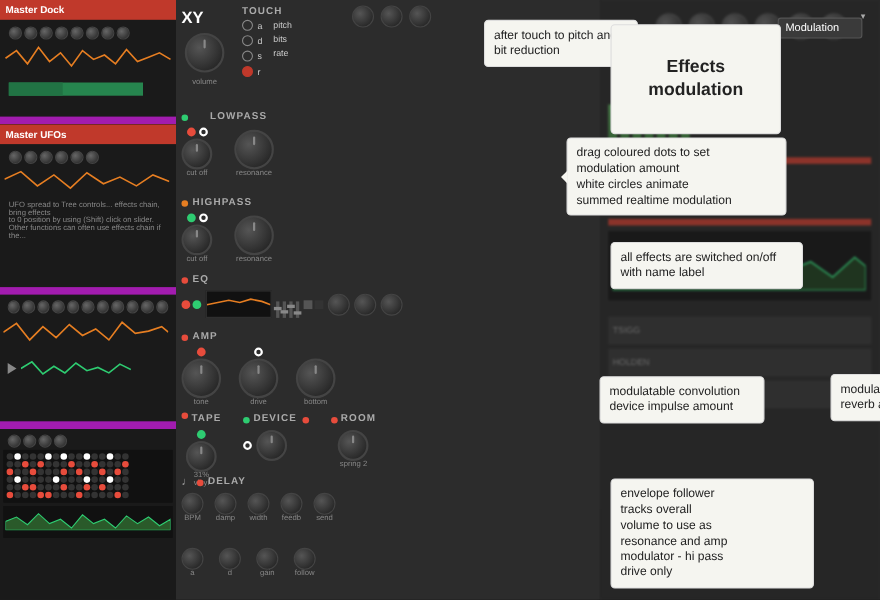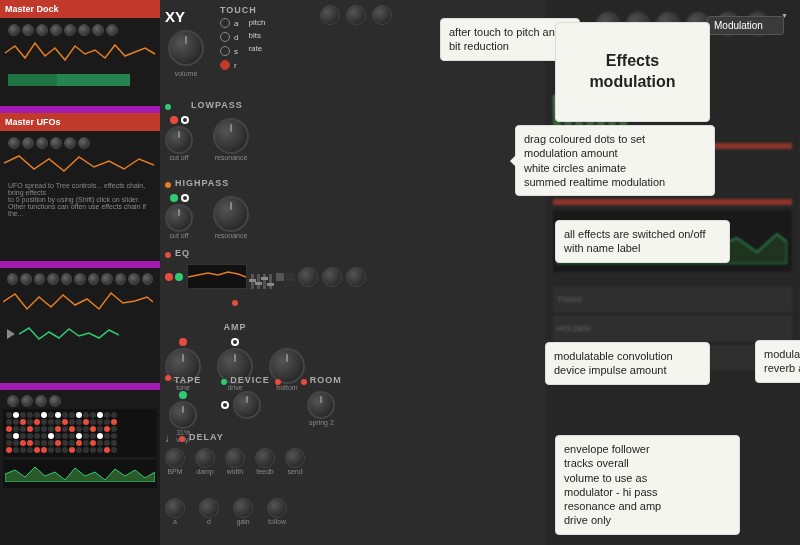--- a/index.html
+++ b/index.html
@@ -694,21 +694,21 @@
 
         <div style="display:flex; gap:4px;">
           <div class="knob-sm"></div>
           <div class="knob-sm"></div>
           <div class="knob-sm"></div>
         </div>
       </div>
     </div>
 
     <div style="position:absolute; left:5px; top:300px; z-index:3;">
-      <div style="display:flex; align-items:center; gap:16px; margin-bottom:3px;flex-direction:column;">
+      <div style="display:flex; align-items:center; gap:4px; margin-bottom:3px;">
         <div class="led"></div>
         <span class="section-title">AMP</span>
       </div>
       <div style="display:flex; gap:16px; align-items:flex-end;">
         <div class="knob-col">
           <div class="dot-red" style="margin-bottom:2px;"></div>
           <div class="knob-big"></div>
           <span class="knob-label">tone</span>
         </div>
         <div class="knob-col">
@@ -838,30 +838,30 @@
     <span>all effects are switched on/off with name label</span>
   </div>
 
   <div class="callout arrow-left" style="left:355px; top:125px; width:200px; z-index:20;">
     <div>drag coloured dots to set</div>
     <div>modulation amount</div>
     <div>white circles animate</div>
     <div>summed realtime modulation</div>
   </div>
 
-  <div class="callout" style="left:385px; top:342px; width:165px; z-index:20;">
+  <div class="callout" style="left:385px; top:342px; width:150px; z-index:20;">
     <span>modulatable convolution device impulse amount</span>
   </div>
 
   <div class="callout" style="left:595px; top:340px; width:140px; z-index:20;">
     <span>modulatable convolution reverb amount</span>
   </div>
 
   <div class="callout" style="left:395px; top:435px; width:185px; z-index:20;">
     <div>envelope follower</div>
     <div>tracks overall</div>
     <div>volume to use as</div>
+    <div>resonance and amp</div>
     <div>modulator - hi pass</div>
-    <div>resonance and amp</div>
     <div>drive only</div>
   </div>
 
 </div>
 
 </body></html>

